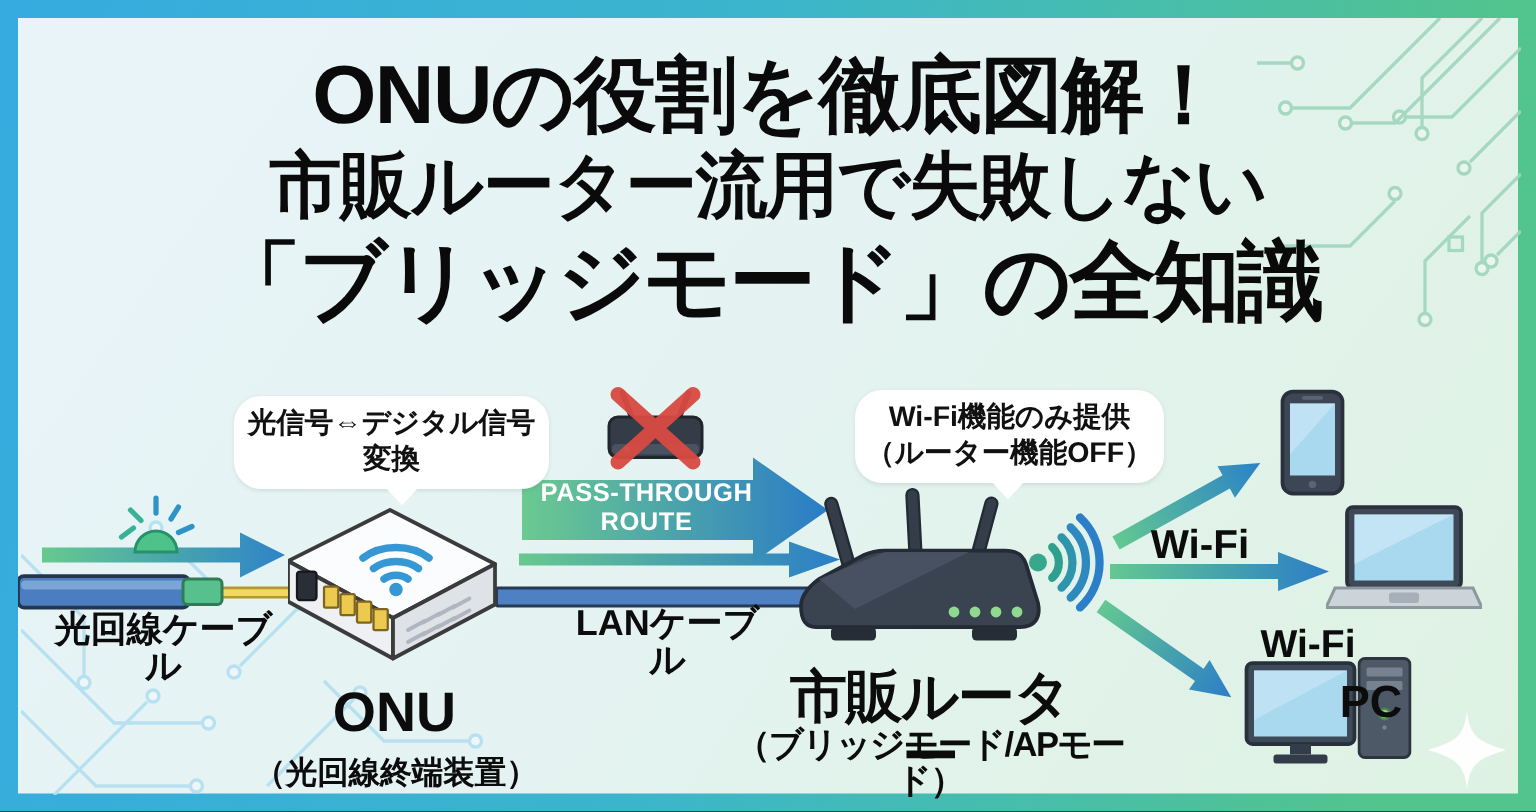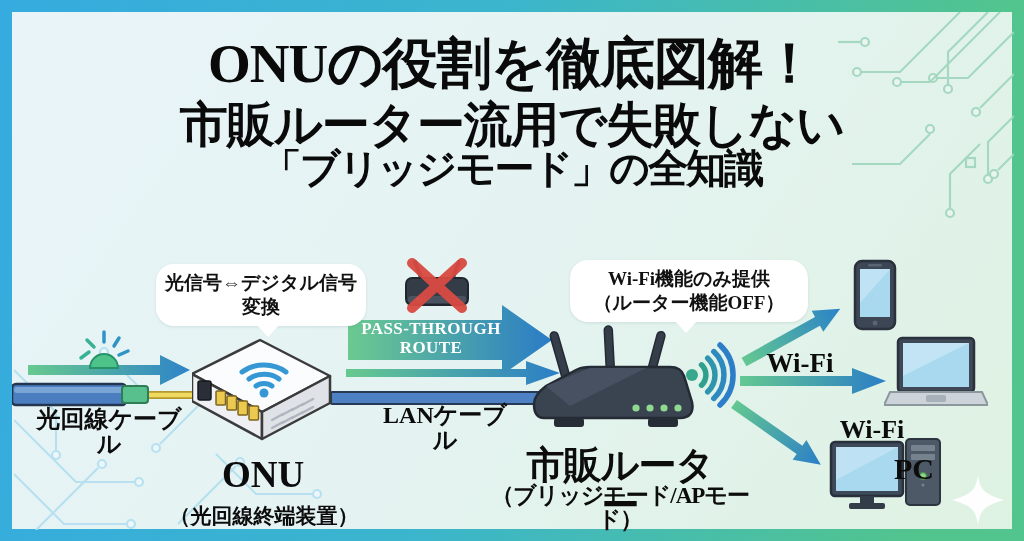--- a/index.html
+++ b/index.html
@@ -1,32 +1,32 @@
 <!DOCTYPE html>
 <html><head>
 <meta charset="utf-8">
 <style>
   html,body{margin:0;padding:0;background:#222;}
   .canvas{
     position:relative;width:1024px;height:541px;overflow:hidden;
-    font-family:Liberation Serif, serif;
+    font-family:Liberation Sans, sans-serif;
     background:linear-gradient(100deg,#35abdf 0%,#3bb5cd 45%,#52c48e 90%);
   }
   .panel{
     position:absolute;left:12px;top:12px;right:12px;bottom:12px;
     background:linear-gradient(125deg,#e9f4f9 0%,#e4f3f1 50%,#def2e2 100%);
   }
   .abs{position:absolute;}
   .title{
     position:absolute;left:0;right:0;top:36px;text-align:center;
     font-weight:900;color:#0a0a0a;line-height:1;
   }
   .t1{font-size:55px;letter-spacing:-1px;}
   .t2{font-size:48px;margin-top:10px;letter-spacing:-1px;}
-  .t3{font-size:40px;letter-spacing:-2px;}
+  .t3{font-size:58px;margin-top:10px;letter-spacing:-2px;}
   .bubble{
     position:absolute;background:#ffffff;border-radius:18px;text-align:center;
     font-weight:700;color:#111;box-shadow:0 1px 3px rgba(40,80,90,.12);
   }
   .bubble::after{
     content:"";position:absolute;bottom:-11px;left:var(--tail,48%);
     border:11px solid transparent;border-top:12px solid #fff;border-bottom:0;
   }
   .bubble .bl{display:block;}
   .lbl{position:absolute;font-weight:900;color:#0c0c0c;text-align:center;line-height:1.05;}
@@ -219,21 +219,21 @@
         <circle cx="122" cy="84" r="3.6"></circle>
       <circle cx="136" cy="84" r="3.6"></circle>
         <circle cx="150" cy="84" r="3.6"></circle>
     </g>
     <rect x="26" y="94" width="30" height="9" rx="3" fill="#262d37"></rect>
     <rect x="120" y="94" width="30" height="9" rx="3" fill="#262d37"></rect>
   </svg>
   <div class="lbl" style="left:520px;top:446px;width:200px;font-size:38px;letter-spacing:-1px;">市販ルーター</div>
   <div class="lbl" style="left:488px;top:484px;width:264px;font-size:23px;letter-spacing:-1px;">（ブリッジモード/APモード）</div>
 
-  <div class="bubble" style="left:570px;top:260px;width:206px;padding:7px 16px;font-size:19px;line-height:24px;--tail:44%;">
+  <div class="bubble" style="left:570px;top:260px;width:206px;padding:7px 0;font-size:19px;line-height:24px;--tail:44%;">
     <span class="bl">Wi-Fi機能のみ提供</span>
     <span class="bl">（ルーター機能OFF）</span>
   </div>
 
   <svg class="abs" style="left:680px;top:337px" width="82" height="78" viewBox="0 0 82 78">
     <circle cx="12" cy="38" r="6" fill="#38a88c"></circle>
     <g fill="none" stroke-width="5.5" stroke-linecap="round">
       <path d="M21.5,27.8 A14,14 0 0 1 21.5,48.2" stroke="#2f9f8e"></path>
       <path d="M27.7,21.2 A23,23 0 0 1 27.7,54.8" stroke="#2f95ac"></path>
       <path d="M33.8,14.6 A32,32 0 0 1 33.8,61.4" stroke="#2e89bf"></path>

